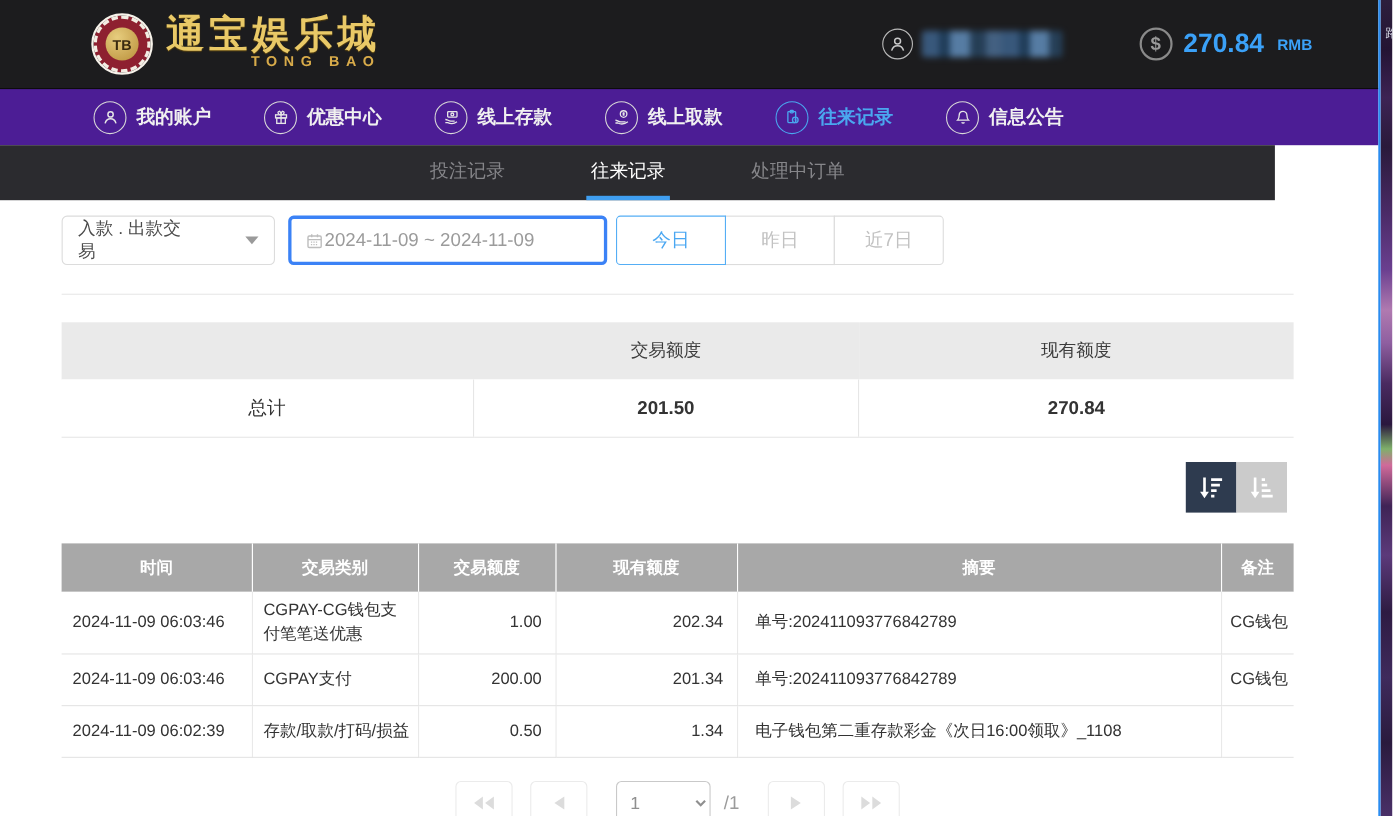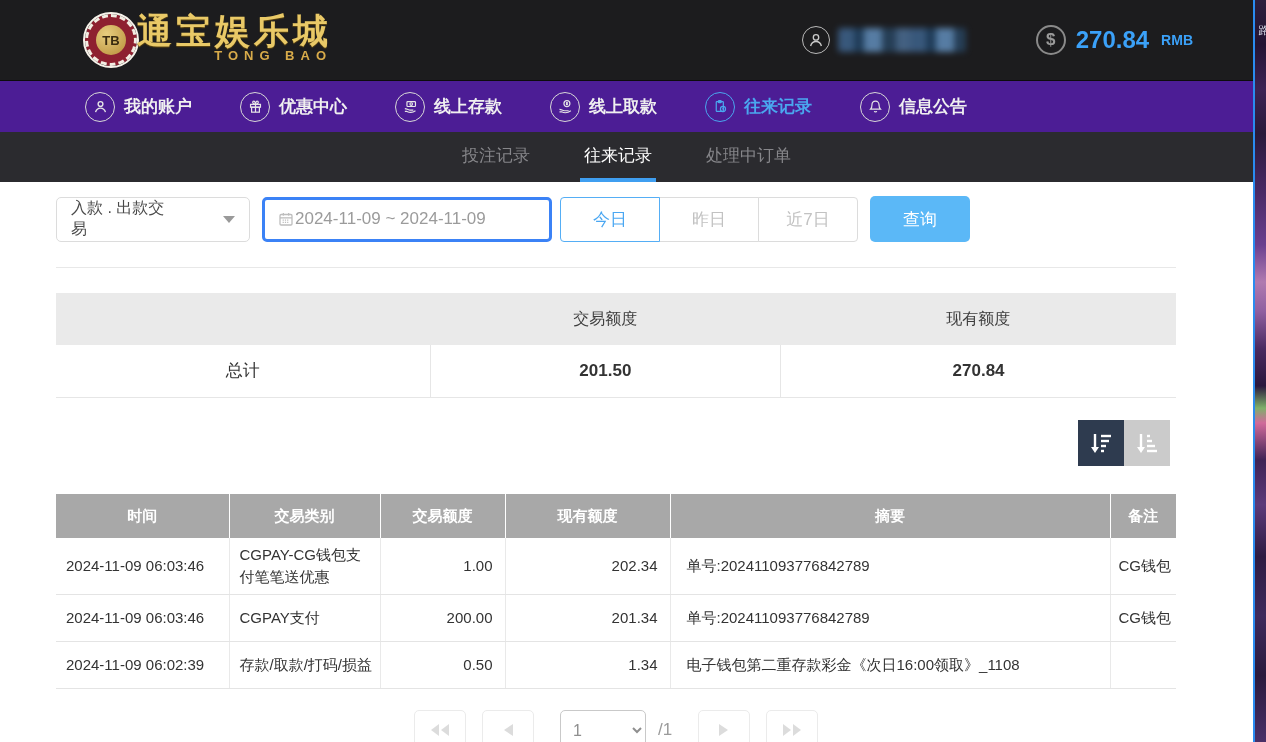--- a/index.html
+++ b/index.html
@@ -5,21 +5,21 @@
   * { margin:0; padding:0; box-sizing:border-box; }
   html,body { width:1266px; height:742px; }
   body { font-family:"Liberation Sans","DejaVu Sans",sans-serif; background:#fff; overflow:hidden; }
   .page { position:relative; width:1266px; height:742px; background:#fff; overflow:hidden; }
 
   
   .top-header { position:absolute; top:0; left:0; width:1253px; height:80px; background:#1c1c1e; display:flex; align-items:center; }
   .logo { display:flex; align-items:flex-start; margin-left:85px; cursor:pointer; }
   .chip { width:52px; height:52px; border-radius:50%; background:#8e2030; border:3px dashed #f3ece2; outline:2px solid #f7f2ea; display:flex; align-items:center; justify-content:center; }
   .chip-inner { width:30px; height:30px; border-radius:50%; background:radial-gradient(circle at 35% 30%, #e7cd7e, #b98f3a); color:#3a2b10; font-size:13px; font-weight:bold; display:flex; align-items:center; justify-content:center; }
-  .logo-text { }
+  .logo-text { margin-left:14px; }
   .logo-title { font-size:35px; font-weight:bold; color:#e9c967; letter-spacing:4px; text-shadow:0 1px 1px #5c4510; line-height:36px; font-family:"Liberation Serif","DejaVu Serif",serif; }
   .logo-sub { font-size:13px; font-weight:bold; color:#d8ab4a; letter-spacing:6px; text-align:right; margin-top:-2px; }
 
   .header-right { position:absolute; right:60px; top:0; height:80px; display:flex; align-items:center; gap:70px; }
   .user-box { display:flex; align-items:center; gap:8px; cursor:pointer; }
   .round-icon { width:28px; height:28px; border-radius:50%; border:1.5px solid #b9b9b9; color:#c9c9c9; display:flex; align-items:center; justify-content:center; flex:0 0 auto; }
   .user-blur { width:128px; height:24px; border-radius:3px; overflow:hidden;
     background:repeating-linear-gradient(90deg,#3c5f86 0 16px,#20405f 16px 26px,#5d87b2 26px 44px,#27425c 44px 58px,#48688c 58px 72px);
     filter:blur(3px); opacity:.9; }
   .balance-box { display:flex; align-items:center; gap:10px; }
@@ -28,21 +28,21 @@
   .dollar-icon { width:30px; height:30px; border-radius:50%; border:2px solid #8a8a8a; color:#9a9a9a; font-size:17px; font-weight:bold; display:flex; align-items:center; justify-content:center; }
 
   
   .nav-bar { position:absolute; top:80px; left:0; width:1253px; height:52px; background:#4c1d95; border-top:1px solid #0c0c0c; display:flex; align-items:center; padding-left:85px; gap:48px;font-weight:bold; }
   .nav-item { display:flex; align-items:center; gap:9px; color:#f0f0f0; font-size:17px; cursor:pointer; white-space:nowrap; }
   .nav-item .nav-circle { width:30px; height:30px; border-radius:50%; border:1.6px solid #d8d8d8; display:flex; align-items:center; justify-content:center; color:#e6e6e6; }
   .nav-item.active { color:#4aa7ef; }
   .nav-item.active .nav-circle { border-color:#4aa7ef; color:#4aa7ef; }
 
   
-  .tab-bar { position:absolute; top:132px; left:0; width:1253px; height:50px; background:#2b2b2f; display:flex; justify-content:center; gap:46px;align-items:flex-end; }
+  .tab-bar { position:absolute; top:132px; left:0; width:1159px; height:50px; background:#2b2b2f; display:flex; justify-content:center; gap:70px;align-items:flex-end; }
   .tab { height:50px; display:flex; align-items:center; font-size:17px; color:#86868a; cursor:pointer; border-bottom:4px solid transparent; padding:0 4px; }
   .tab.active { color:#ffffff; border-bottom-color:#3f9ef0; }
 
   
   .filters { position:absolute; top:196px; left:56px; display:flex; align-items:center; }
   .select-box { width:194px; height:45px; border:1px solid #dcdcdc; border-radius:5px; display:flex; align-items:center; padding:0 14px; font-size:16px; color:#4a4a4a; cursor:pointer; justify-content:space-between;gap:48px; }
   .select-caret { width:0; height:0; border-left:6px solid transparent; border-right:6px solid transparent; border-top:7px solid #9a9a9a; }
   .date-box { width:290px; height:45px; border:3px solid #3b82f6; border-radius:5px; display:flex; align-items:center; padding:0 12px; gap:0; margin-left:12px; font-size:17px; color:#9b9b9b; cursor:pointer; }
   .quick-group { display:flex; margin-left:8px; }
   .quick-btn { width:100px; height:45px; background:#fff; border:1px solid #dcdcdc; font-size:17px; color:#c2c2c2; display:flex; align-items:center; justify-content:center; cursor:pointer; margin-left:-1px; }
@@ -212,21 +212,20 @@
           <line x1="7.5" y1="16.5" x2="16.5" y2="16.5" stroke-dasharray="1.6 1.4"></line>
         </svg>
       </span>
       <span>2024-11-09 ~ 2024-11-09</span>
     </div>
     <div class="quick-group">
       <div class="quick-btn active">今日</div>
       <div class="quick-btn">昨日</div>
       <div class="quick-btn">近7日</div>
     </div>
-    <button class="query-btn">查询</button>
   </div>
 
   <div class="divider"></div>
 
   <table class="summary">
     <colgroup>
         <col style="width:33.4%">
         <col style="width:31.3%">
         <col style="width:35.3%">
       </colgroup>

